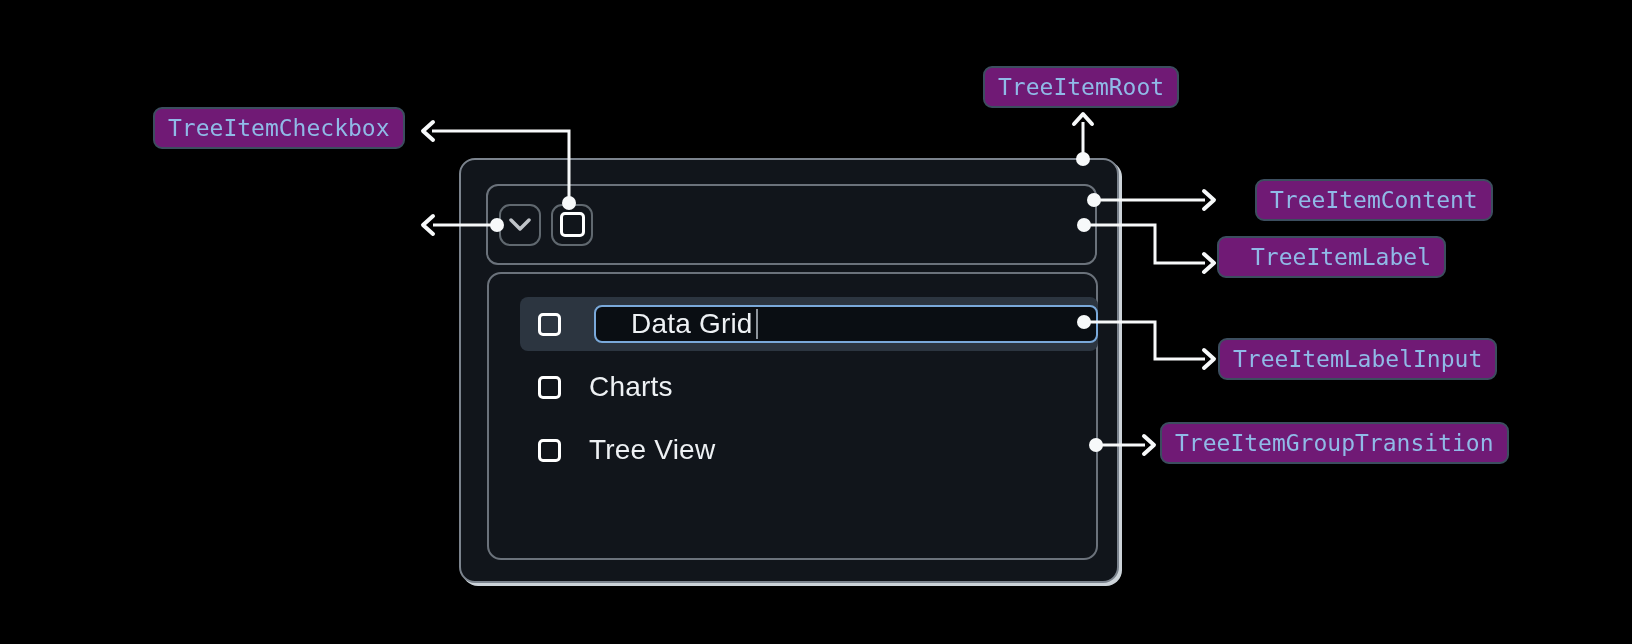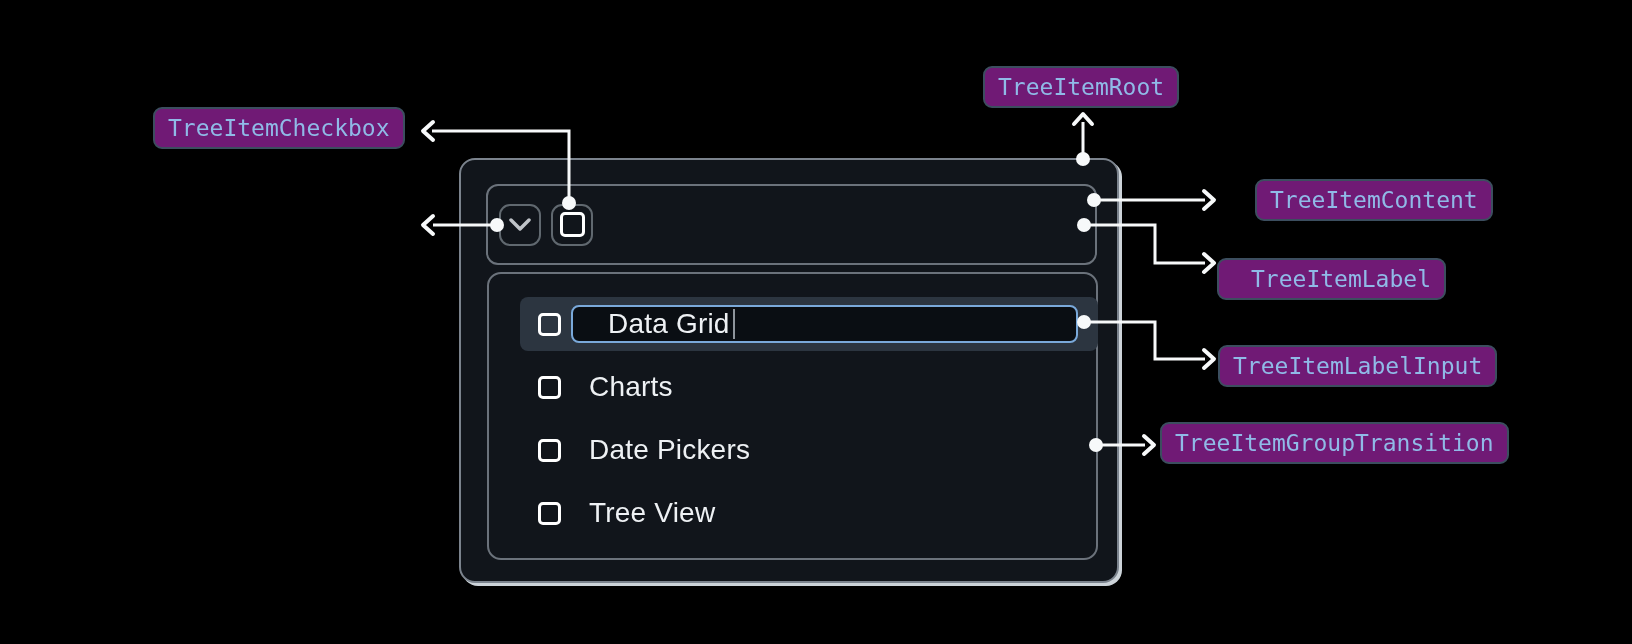--- a/index.html
+++ b/index.html
@@ -27,21 +27,21 @@
   .uitext{font-size:28px;color:#eef1f4;letter-spacing:0.2px;white-space:pre;}
 
   .group{position:absolute;left:26px;top:112px;width:611px;height:288px;
          box-sizing:border-box;border:2px solid #6b727b;border-radius:14px;
          padding-top:23px;}
   .row{box-sizing:border-box;height:54px;width:578px;margin:0 0 9px 31px;
        display:flex;align-items:center;border-radius:8px;}
   .row .cbglyph{width:23px;height:23px;margin-left:18px;}
   .row .uitext{margin-left:28px;}
   .row.editing{background:#2c3540;}
-  .editinput{box-sizing:border-box;margin-left:10px;width:507px;height:38px;
+  .editinput{box-sizing:border-box;margin-left:33px;width:507px;height:38px;
              background:#0a0e13;border:2.5px solid #7aa9da;border-radius:8px;
              display:flex;align-items:center;padding-left:7px;}
   .caret{width:2.5px;height:30px;background:#8e959c;margin-left:3px;flex:none;}
 
   
   .badge{position:absolute;box-sizing:border-box;height:42px;padding:0 13px;
          background:#701a75;border:2px solid #3c4e5f;border-radius:9px;
          display:flex;align-items:center;
          font-family:"DejaVu Sans Mono",monospace;font-size:23px;color:#90bae7;
          white-space:pre;}
@@ -80,38 +80,34 @@
           <span class="uitext">Data Grid</span>
           <span class="caret"></span>
         </div>
       </div>
 
       <div class="row">
         <span class="cbglyph"></span>
         <span class="uitext">Charts</span>
       </div>
 
-      <div class="row">
-        <span class="cbglyph"></span>
-        <span class="uitext">Date Pickers</span>
-      </div>
 
       <div class="row">
         <span class="cbglyph"></span>
         <span class="uitext">Tree View</span>
       </div>
 
     </div>
   </div>
 
   <div class="badge" style="left:153px;top:107px;">TreeItemCheckbox</div>
   <div class="badge" style="left:983px;top:66px;">TreeItemRoot</div>
   <div class="badge" style="left:1255px;top:179px;">TreeItemContent</div>
-  <div class="badge" style="left:1217px;top:258px;padding-left:32px;">TreeItemLabel</div>
-  <div class="badge" style="left:1218px;top:338px;margin-top:7px;">TreeItemLabelInput</div>
+  <div class="badge" style="left:1217px;top:236px;padding-left:32px;">TreeItemLabel</div>
+  <div class="badge" style="left:1218px;top:338px;">TreeItemLabelInput</div>
   <div class="badge" style="left:1160px;top:422px;">TreeItemGroupTransition</div>
 
   <svg class="connectors" viewBox="0 0 1632 644">
 
     <path class="cline" d="M1083,159 L1083,122"></path>
     <path class="chead" d="M1074,124 L1083,114 L1092,124"></path>
     <circle class="cdot" cx="1083" cy="159" r="7"></circle>
 
     <path class="cline" d="M569,203 L569,131 L432,131"></path>
     <path class="chead" d="M433,122 L423,131 L433,140"></path>

